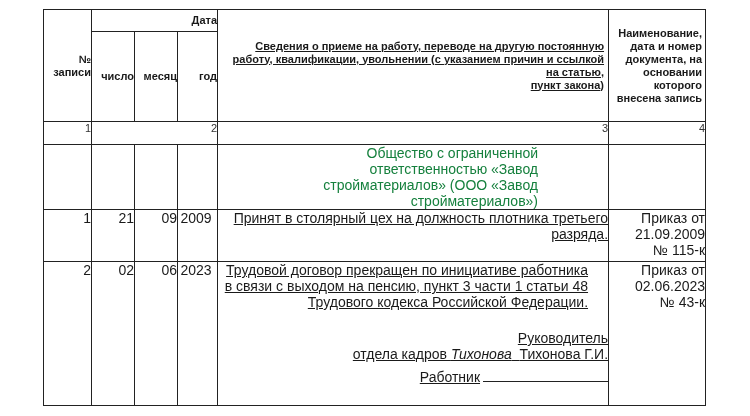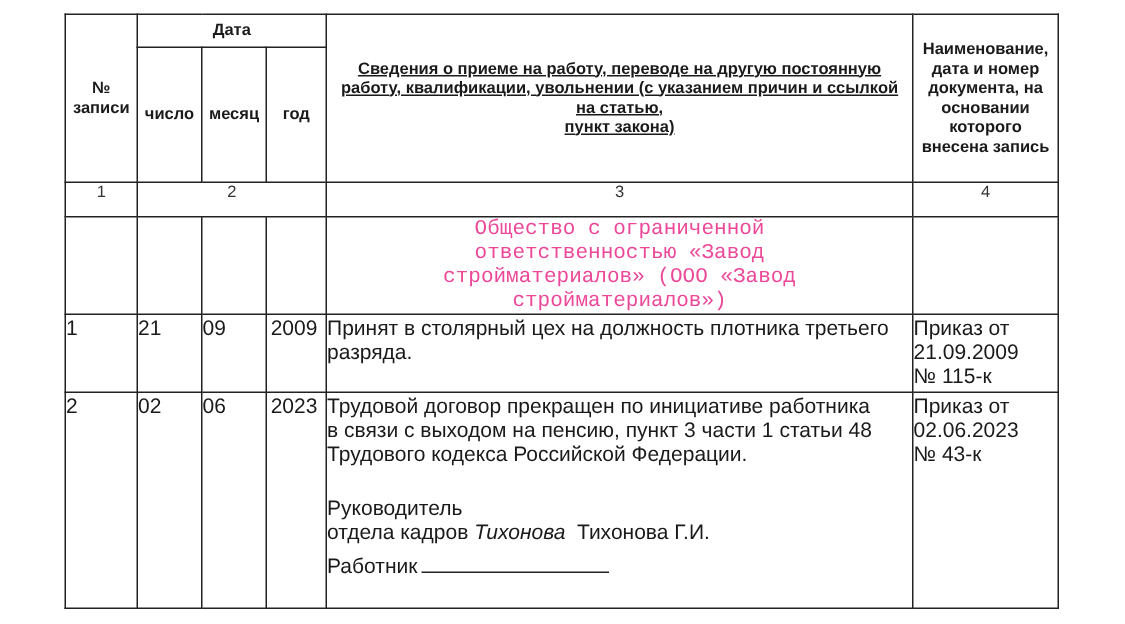--- a/index.html
+++ b/index.html
@@ -4,31 +4,31 @@
 <style>
   html, body { margin: 0; padding: 0; background: #ffffff; }
   body { width: 750px; height: 416px; position: relative; overflow: hidden;
          font-family: "Liberation Sans", sans-serif; color: #1a1a1a; }
   table.book {
     position: absolute; left: 43px; top: 9px;
     border-collapse: collapse; table-layout: fixed;
     width: 662px;
   }
   table.book td, table.book th {
-    border: 1.5px solid #222; padding: 0; vertical-align: top;
+    border: 1.5px solid #222; padding: 0; vertical-align: top; text-align: right;
   }
   th { font-weight: bold; font-size: 11px; line-height: 13px; text-align: center; vertical-align: middle !important; }
   th.date-group { height: 21px; }
   th.sub { height: 89px; }
   td.num { font-size: 11px; text-align: center; vertical-align: middle; height: 22px; color: #333; }
   td.cell { font-size: 14px; line-height: 16px; }
   td.data { padding: 7px 0 0 5px; }
   td.data.right { text-align: center; padding-right: 3px; padding-left: 0; }
-  td.org { text-align: center; padding-top: 6px; height: 48px; font-size: 14px; line-height: 16px; color: #ec4899; font-family: Liberation Mono, monospace; }
-  td.text { padding: 7px 8px 0 6px; }
+  td.org { text-align: center; padding-top: 6px; height: 48px; font-size: 14px; line-height: 16px; color: #15803d; }
+  td.text { padding: 7px 8px 0 6px; text-decoration: underline; }
   td.doc { padding: 7px 4px 0 6px; margin-left: 12px; }
   .gap { height: 20px; }
   .gap2 { height: 6px; }
   .sig-line { display: inline-block; width: 125px; border-bottom: 1px solid #222; height: 13px; vertical-align: baseline; margin-left: 3px; }
   i.signature { font-style: italic; }
   .row1 td { height: 51px; }
   .row2 td { height: 143px; }
 </style>
 </head>
 <body>

